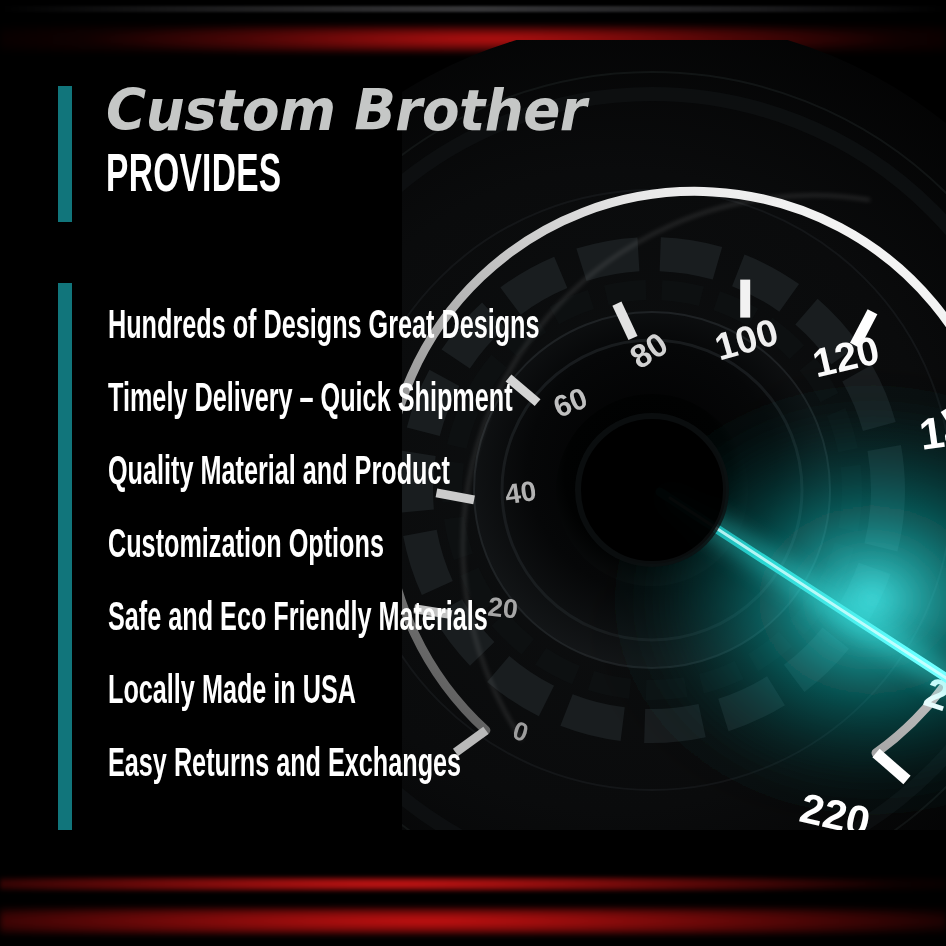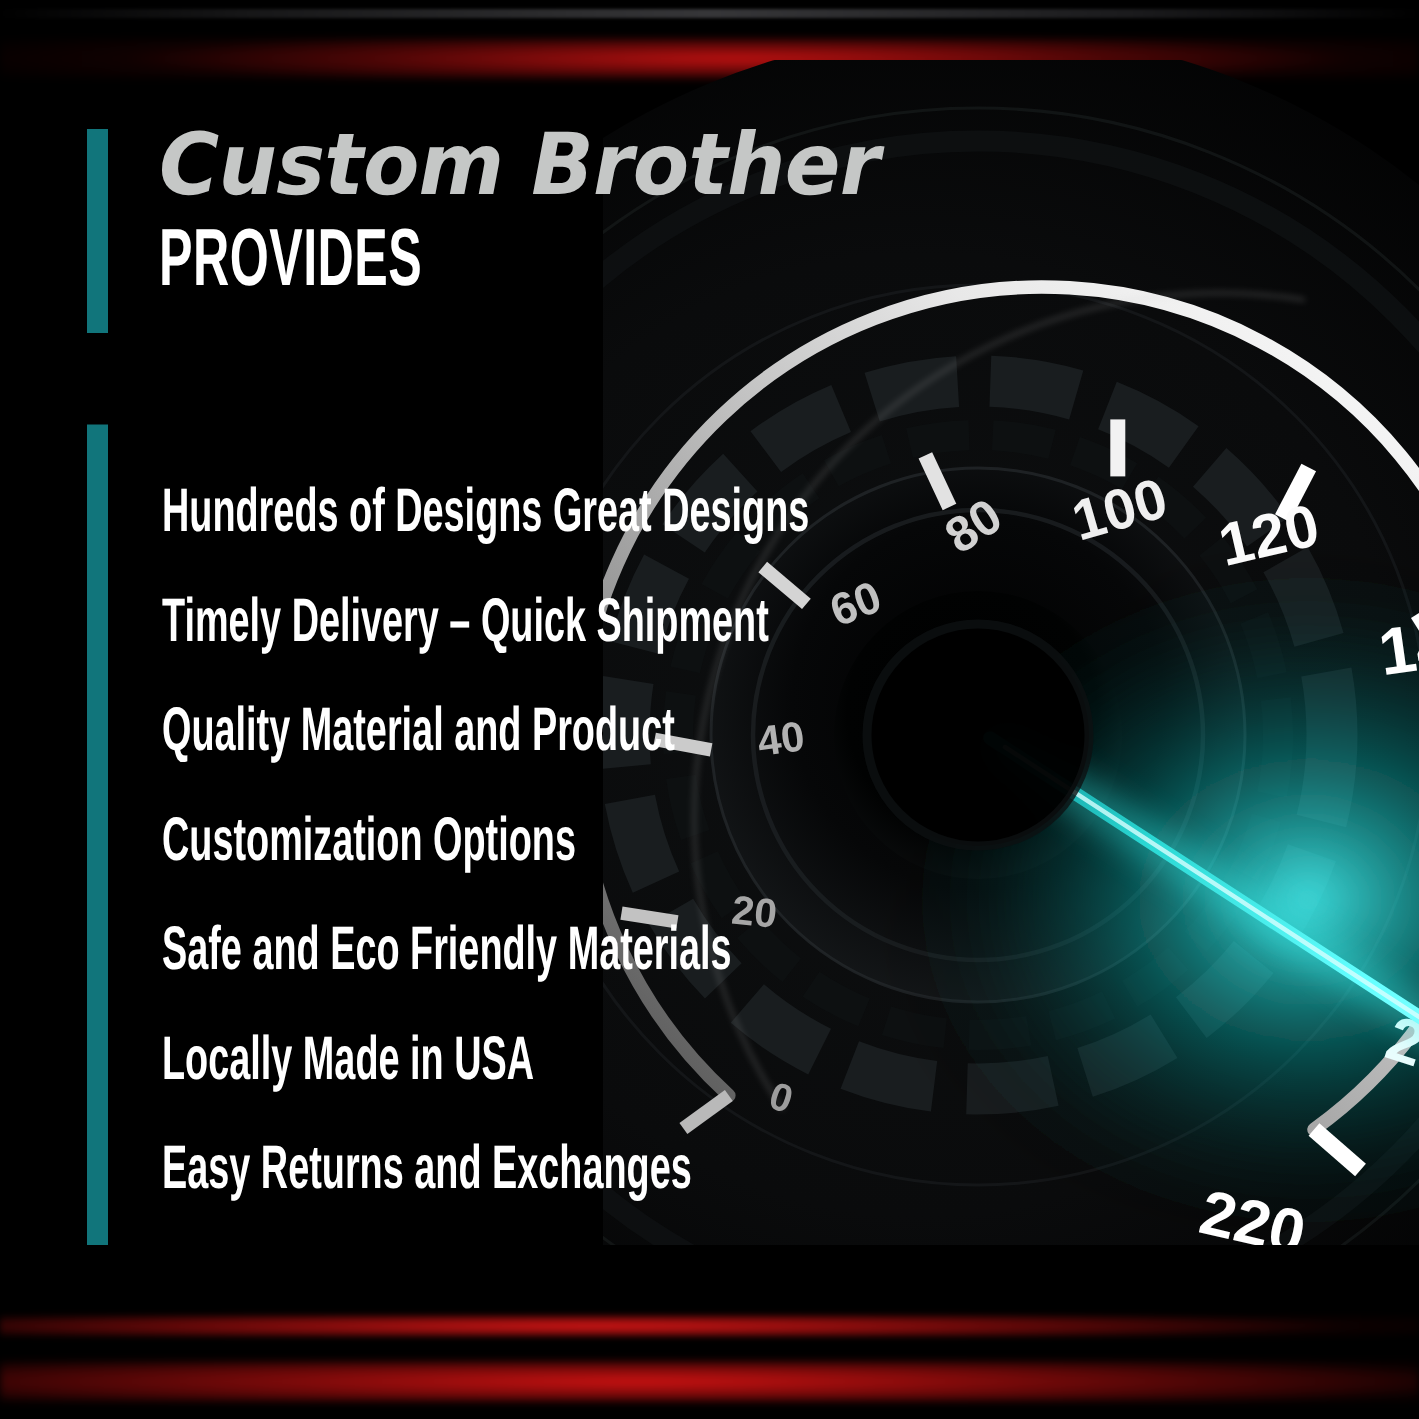--- a/index.html
+++ b/index.html
@@ -48,21 +48,21 @@
       color:#c5c7c6;letter-spacing:-0.5px;
       font-family:"DejaVu Sans","Liberation Sans",sans-serif;
       transform:scaleX(.96);transform-origin:left center;
       white-space:nowrap;margin:0;}
   #brand-sub{
       margin:6px 0 0 0;font-size:54px;line-height:1.0;color:#ffffff;
       font-weight:bold;letter-spacing:.5px;
       font-family:"Liberation Sans Narrow","Liberation Sans",sans-serif;
       transform:scaleX(.62);transform-origin:left center;white-space:nowrap;}
 
-  #benefits{position:absolute;left:108px;top:320px;width:540px;
+  #benefits{position:absolute;left:108px;top:304px;width:540px;
             margin:0;padding:0;list-style:none;}
   #benefits li{
       color:#ffffff;font-size:41px;line-height:1.0;font-weight:bold;
       margin:0 0 32px 0;white-space:nowrap;
       font-family:"Liberation Sans Narrow","Liberation Sans",sans-serif;
       transform:scaleX(.615);transform-origin:left center;}
 </style>
 </head>
 <body>
 

